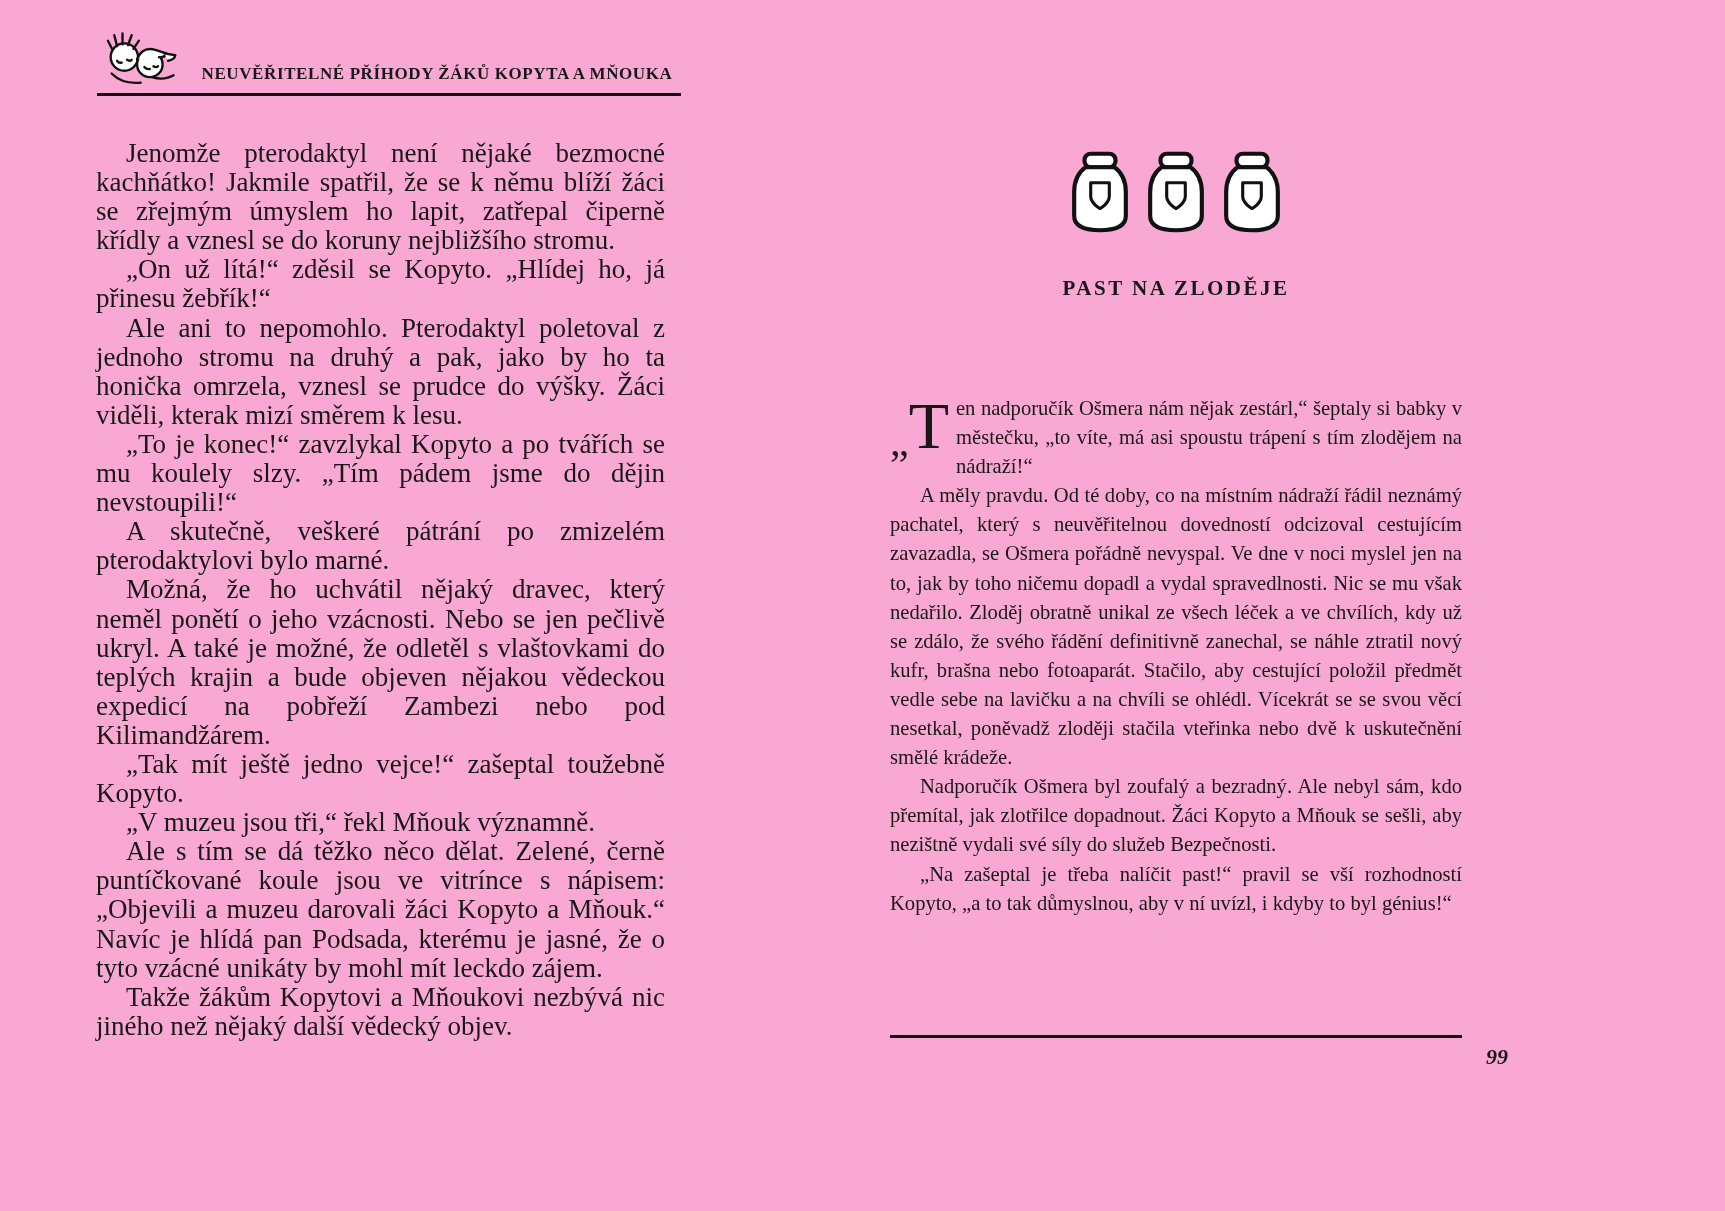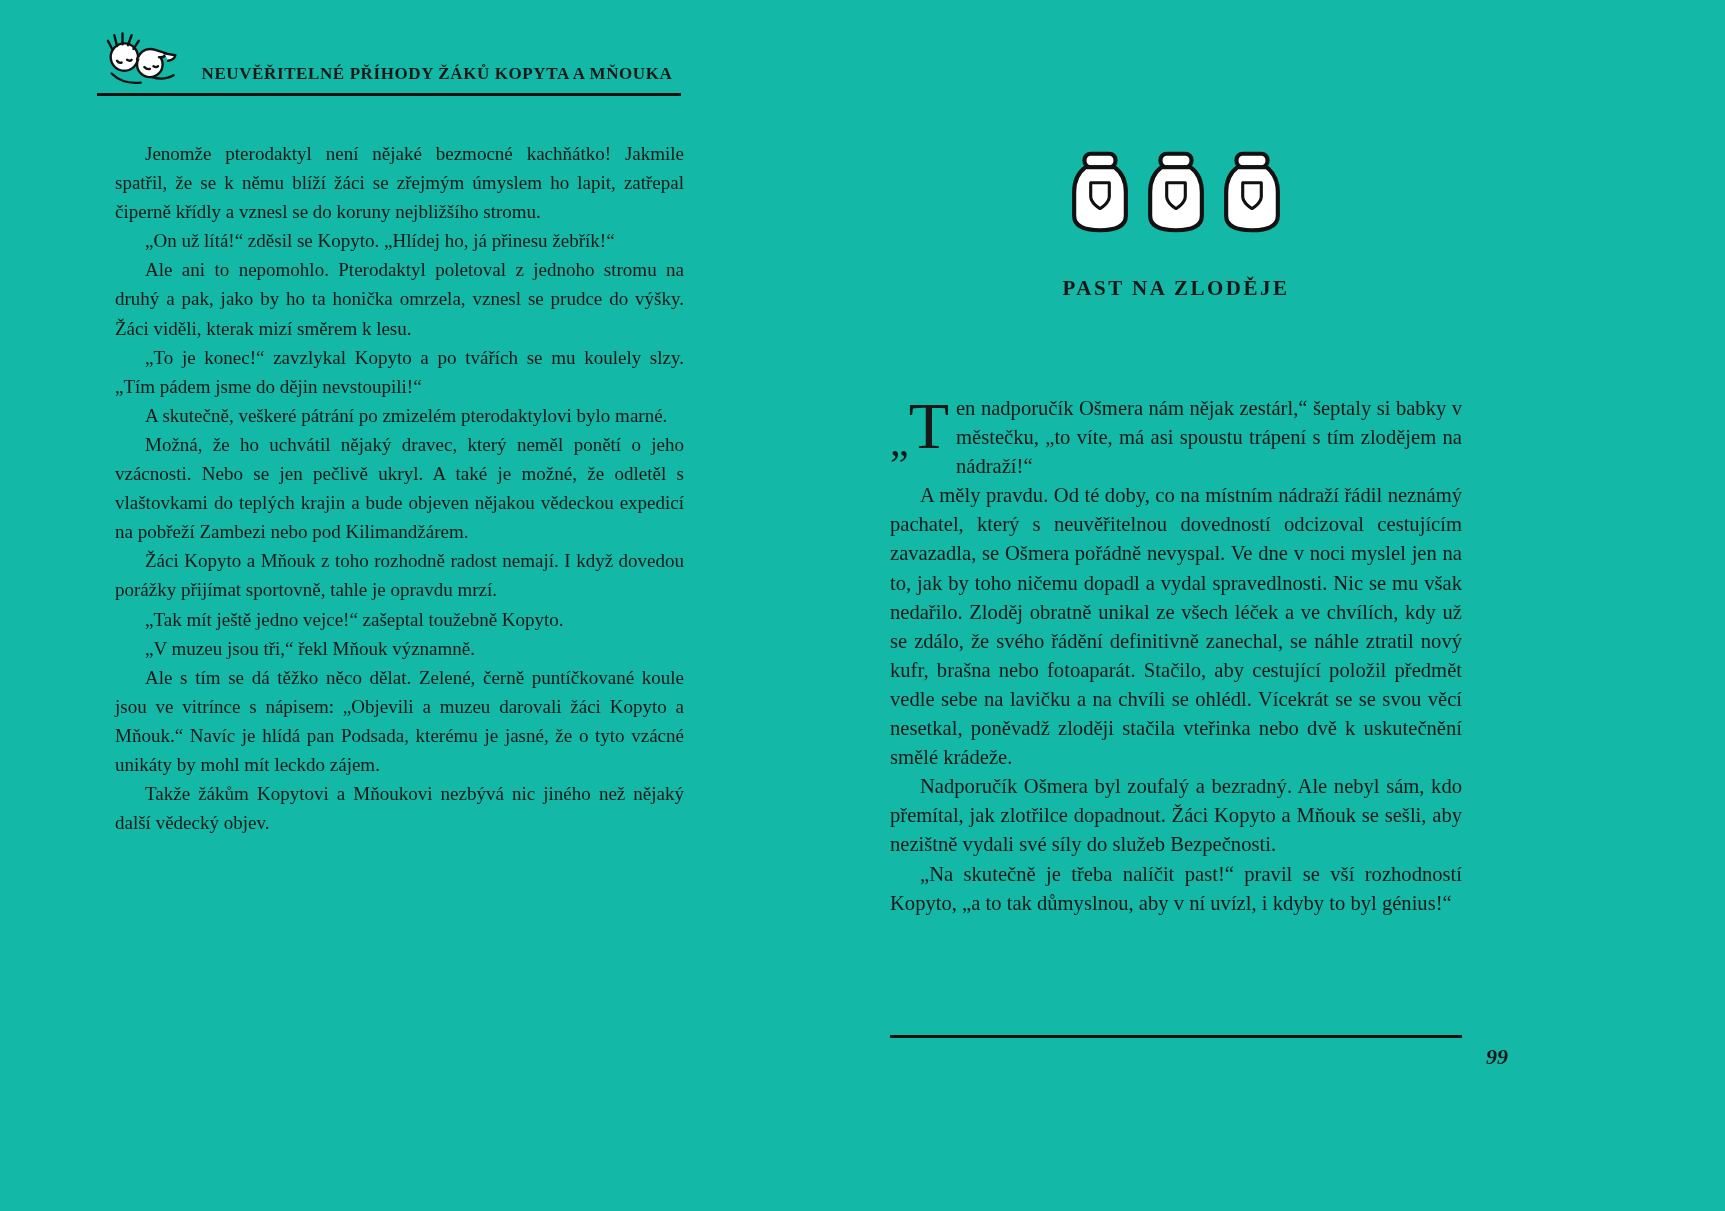--- a/index.html
+++ b/index.html
@@ -11,21 +11,21 @@
     width: 1725px;
     height: 1211px;
     position: relative;
     overflow: hidden;
     font-family: "Liberation Serif", "DejaVu Serif", serif;
     color: #181818;
   }
   .spread {
     position: absolute;
     inset: 0;
-    background: #14b8a6;
+    background: #f9a8d4;
   }
 
   
   .left-header {
     position: absolute;
     left: 97px;
     top: 26px;
     width: 584px;
     border-bottom: 3px solid #111;
     padding-bottom: 3px;
@@ -42,24 +42,24 @@
     text-align: center;
     font-weight: bold;
     font-size: 17px;
     letter-spacing: 0.6px;
     padding-bottom: 6px;
     white-space: nowrap;
   }
 
   .left-body {
     position: absolute;
-    left: 115px;
+    left: 96px;
     top: 139px;
     width: 569px;
-    font-size: 19px;
+    font-size: 27px;
     line-height: 29.1px;
     text-align: justify;
   }
   .left-body p, .right-body p {
     margin: 0;
     text-indent: 30px;
   }
 
   
   .ornament {
@@ -151,21 +151,20 @@
     <div class="running-title">NEUVĚŘITELNÉ PŘÍHODY ŽÁKŮ KOPYTA A MŇOUKA</div>
   </div>
 
   <div class="left-body">
     <p>Jenomže pterodaktyl není nějaké bezmocné kachňátko! Jakmile spatřil, že se k němu blíží žáci se zřejmým úmyslem ho lapit, zatřepal čiperně křídly a vznesl se do koruny nejbližšího stromu.</p>
     <p>„On už lítá!“ zděsil se Kopyto. „Hlídej ho, já přinesu žebřík!“</p>
     <p>Ale ani to nepomohlo. Pterodaktyl poletoval z jednoho stromu na druhý a pak, jako by ho ta honička omrzela, vznesl se prudce do výšky. Žáci viděli, kterak mizí směrem k lesu.</p>
     <p>„To je konec!“ zavzlykal Kopyto a po tvářích se mu koulely slzy. „Tím pádem jsme do dějin nevstoupili!“</p>
     <p>A skutečně, veškeré pátrání po zmizelém pterodaktylovi bylo marné.</p>
     <p>Možná, že ho uchvátil nějaký dravec, který neměl ponětí o jeho vzácnosti. Nebo se jen pečlivě ukryl. A také je možné, že odletěl s vlaštovkami do teplých krajin a bude objeven nějakou vědeckou expedicí na pobřeží Zambezi nebo pod Kilimandžárem.</p>
-    <p>Žáci Kopyto a Mňouk z toho rozhodně radost nemají. I když dovedou porážky přijímat sportovně, tahle je opravdu mrzí.</p>
     <p>„Tak mít ještě jedno vejce!“ zašeptal toužebně Kopyto.</p>
     <p>„V muzeu jsou tři,“ řekl Mňouk významně.</p>
     <p>Ale s tím se dá těžko něco dělat. Zelené, černě puntíčkované koule jsou ve vitrínce s nápisem: „Objevili a muzeu darovali žáci Kopyto a Mňouk.“ Navíc je hlídá pan Podsada, kterému je jasné, že o tyto vzácné unikáty by mohl mít leckdo zájem.</p>
     <p>Takže žákům Kopytovi a Mňoukovi nezbývá nic jiného než nějaký další vědecký objev.</p>
   </div>
 
   <div class="ornament">
     <svg width="62" height="84" viewBox="0 0 60 80" fill="#fff" stroke="#111" stroke-width="4" stroke-linejoin="round">
       <rect x="15" y="3" width="30" height="13" rx="6"></rect>
       <path d="M16,16 C8,22 5,30 5,40 L5,63 C5,72 13,77 30,77 C47,77 55,72 55,63 L55,40 C55,30 52,22 44,16 Z"></path>
@@ -185,19 +184,19 @@
 
   <h1 class="chapter-title">PAST NA ZLODĚJE</h1>
 
   <div class="right-body">
     <p class="first-para"><span class="dropcap-wrap">
           <span class="drop-quote">„</span>
           <span class="drop-cap">T</span>
         </span><span>en nadporučík Ošmera nám nějak zestárl,“ šeptaly si babky v městečku, „to víte, má asi spoustu trápení s tím zlodějem na nádraží!“</span></p>
     <p>A měly pravdu. Od té doby, co na místním nádraží řádil neznámý pachatel, který s neuvěřitelnou dovedností odcizoval cestujícím zavazadla, se Ošmera pořádně nevyspal. Ve dne v noci myslel jen na to, jak by toho ničemu dopadl a vydal spravedlnosti. Nic se mu však nedařilo. Zloděj obratně unikal ze všech léček a ve chvílích, kdy už se zdálo, že svého řádění definitivně zanechal, se náhle ztratil nový kufr, brašna nebo fotoaparát. Stačilo, aby cestující položil předmět vedle sebe na lavičku a na chvíli se ohlédl. Vícekrát se se svou věcí nesetkal, poněvadž zloději stačila vteřinka nebo dvě k uskutečnění smělé krádeže.</p>
     <p>Nadporučík Ošmera byl zoufalý a bezradný. Ale nebyl sám, kdo přemítal, jak zlotřilce dopadnout. Žáci Kopyto a Mňouk se sešli, aby nezištně vydali své síly do služeb Bezpečnosti.</p>
-    <p>„Na skutečně je třeba nalíčit past!“ pravil se vší rozhodností Kopyto, „a to tak důmyslnou, aby v ní uvízl, i kdyby to byl génius!“</p>
+    <p>„Na zašeptal je třeba nalíčit past!“ pravil se vší rozhodností Kopyto, „a to tak důmyslnou, aby v ní uvízl, i kdyby to byl génius!“</p>
   </div>
 
   <div class="footer-rule"></div>
   <div class="page-number">99</div>
 
 </div>
 
 </body></html>

